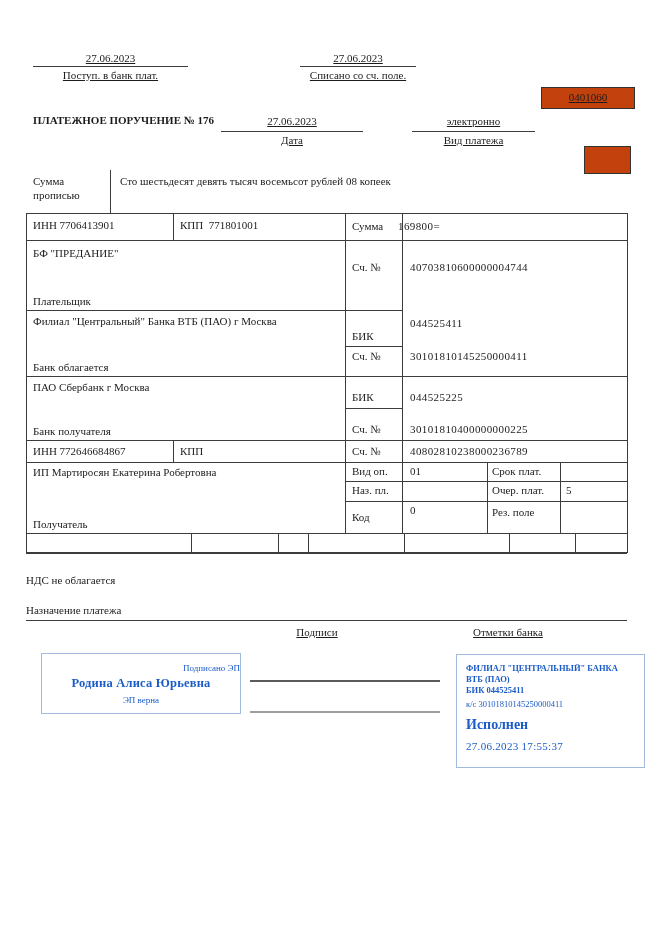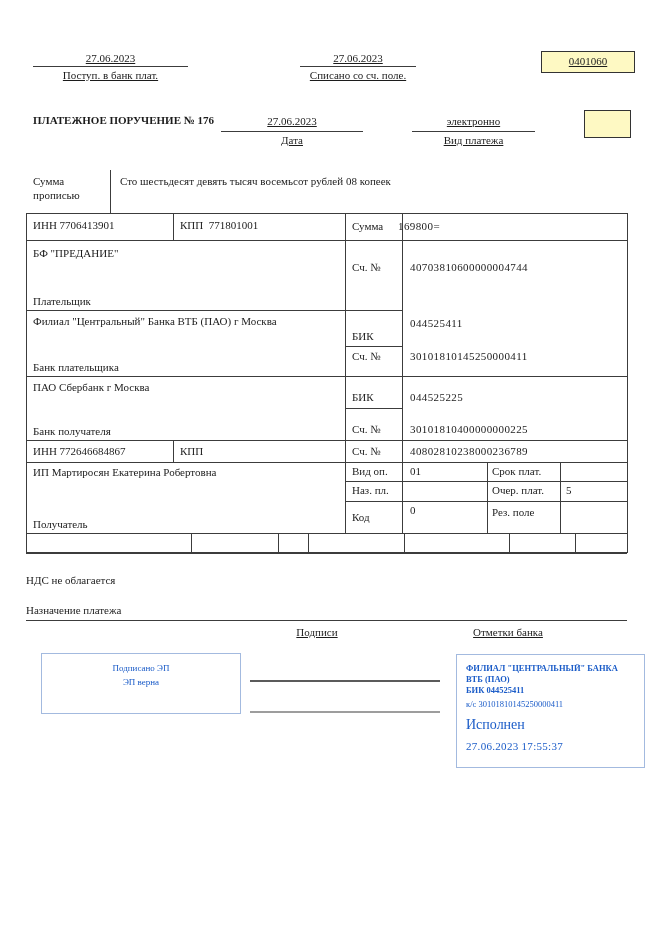--- a/index.html
+++ b/index.html
@@ -5,30 +5,30 @@
   html,body{margin:0;padding:0;background:#ffffff;}
   #page{position:relative;width:660px;height:933px;background:#ffffff;overflow:hidden;
         font-family:"Liberation Serif", serif;color:#1c1c1c;}
   .t{position:absolute;font-size:11px;line-height:13px;white-space:nowrap;}
   .c{text-align:center;text-decoration:underline;}
   .b{font-weight:bold;}
   .pre{white-space:pre;text-align:center;}
   .num{letter-spacing:.4px;}
   .hl{position:absolute;height:1px;background:#3c3c3c;}
   .vl{position:absolute;width:1px;background:#3c3c3c;}
-  .box{position:absolute;border:1.5px solid #333;background:#fef9c3;}
+  .box{position:absolute;border:1.5px solid #333;background:#c2410c;margin-top:36px;}
   .stamp{position:absolute;border:1px solid #a3badf;background:#fff;color:#1b5cc8;}
   .stampL{text-align:center;}
-  .stampL .s1{font-size:9px;margin-top:9px;}
+  .stampL .s1{font-size:9px;margin-top:9px;text-align:right;}
   .stampL .s2{font-size:12.5px;font-weight:bold;margin-top:3px;letter-spacing:.2px;}
   .stampL .s3{font-size:9px;margin-top:4px;}
   .stampR{padding:8px 6px 0 9px;}
   .stampR .r1{font-size:8.5px;font-weight:600;line-height:11px;}
   .stampR .r2{font-size:8.5px;line-height:12px;margin-top:2px;}
-  .stampR .r3{font-size:14px;font-weight:normal;margin-top:7px;}
+  .stampR .r3{font-size:14px;font-weight:bold;margin-top:7px;}
   .stampR .r4{font-size:11px;margin-top:7px;letter-spacing:.3px;}
   .sig1{position:absolute;left:250px;top:680px;width:190px;height:2px;background:#5b5b5b;}
   .sig2{position:absolute;left:250px;top:711px;width:190px;height:2px;background:#9d9d9d;}
 </style>
 </head>
 <body>
 
 <div id="page">
 
   <div class="t c" style="left:33px;top:52px;width:155px">27.06.2023</div>
@@ -90,21 +90,21 @@
   <div class="t pre" style="left:180px;top:219px">КПП  771801001</div>
   <div class="t" style="left:352px;top:220px">Сумма</div>
   <div class="t num" style="left:398px;top:220px">169800=</div>
 
   <div class="t" style="left:33px;top:247px">БФ "ПРЕДАНИЕ"</div>
   <div class="t" style="left:33px;top:295px">Плательщик</div>
   <div class="t" style="left:352px;top:261px">Сч. №</div>
   <div class="t num" style="left:410px;top:261px">40703810600000004744</div>
 
   <div class="t" style="left:33px;top:315px">Филиал "Центральный" Банка ВТБ (ПАО) г Москва</div>
-  <div class="t" style="left:33px;top:361px">Банк плательщика</div>
+  <div class="t" style="left:33px;top:361px">Банк облагается</div>
   <div class="t" style="left:352px;top:330px">БИК</div>
   <div class="t num" style="left:410px;top:317px">044525411</div>
   <div class="t" style="left:352px;top:350px">Сч. №</div>
   <div class="t num" style="left:410px;top:350px">30101810145250000411</div>
 
   <div class="t" style="left:33px;top:381px">ПАО Сбербанк г Москва</div>
   <div class="t" style="left:33px;top:425px">Банк получателя</div>
   <div class="t" style="left:352px;top:391px">БИК</div>
   <div class="t num" style="left:410px;top:391px">044525225</div>
   <div class="t" style="left:352px;top:423px">Сч. №</div>
@@ -130,20 +130,21 @@
 
   <div class="t" style="left:26px;top:574px">НДС не облагается</div>
   <div class="t" style="left:26px;top:604px">Назначение платежа</div>
   <div class="hl" style="left:26px;top:620px;width:601px"></div>
 
   <div class="t c" style="left:267px;top:626px;width:100px">Подписи</div>
   <div class="t c" style="left:458px;top:626px;width:100px">Отметки банка</div>
 
   <div class="stamp stampL" style="left:41px;top:653px;width:198px;height:59px">
     <div class="s1">Подписано ЭП</div>
+    <div class="s2">Родина Алиса Юрьевна</div>
     <div class="s3">ЭП верна</div>
   </div>
 
   <div class="sig1"></div>
   <div class="sig2"></div>
 
   <div class="stamp stampR" style="left:456px;top:654px;width:172px;height:104px">
     <div class="r1">ФИЛИАЛ "ЦЕНТРАЛЬНЫЙ" БАНКА</div>
     <div class="r1">ВТБ (ПАО)</div>
     <div class="r1">БИК 044525411</div>

